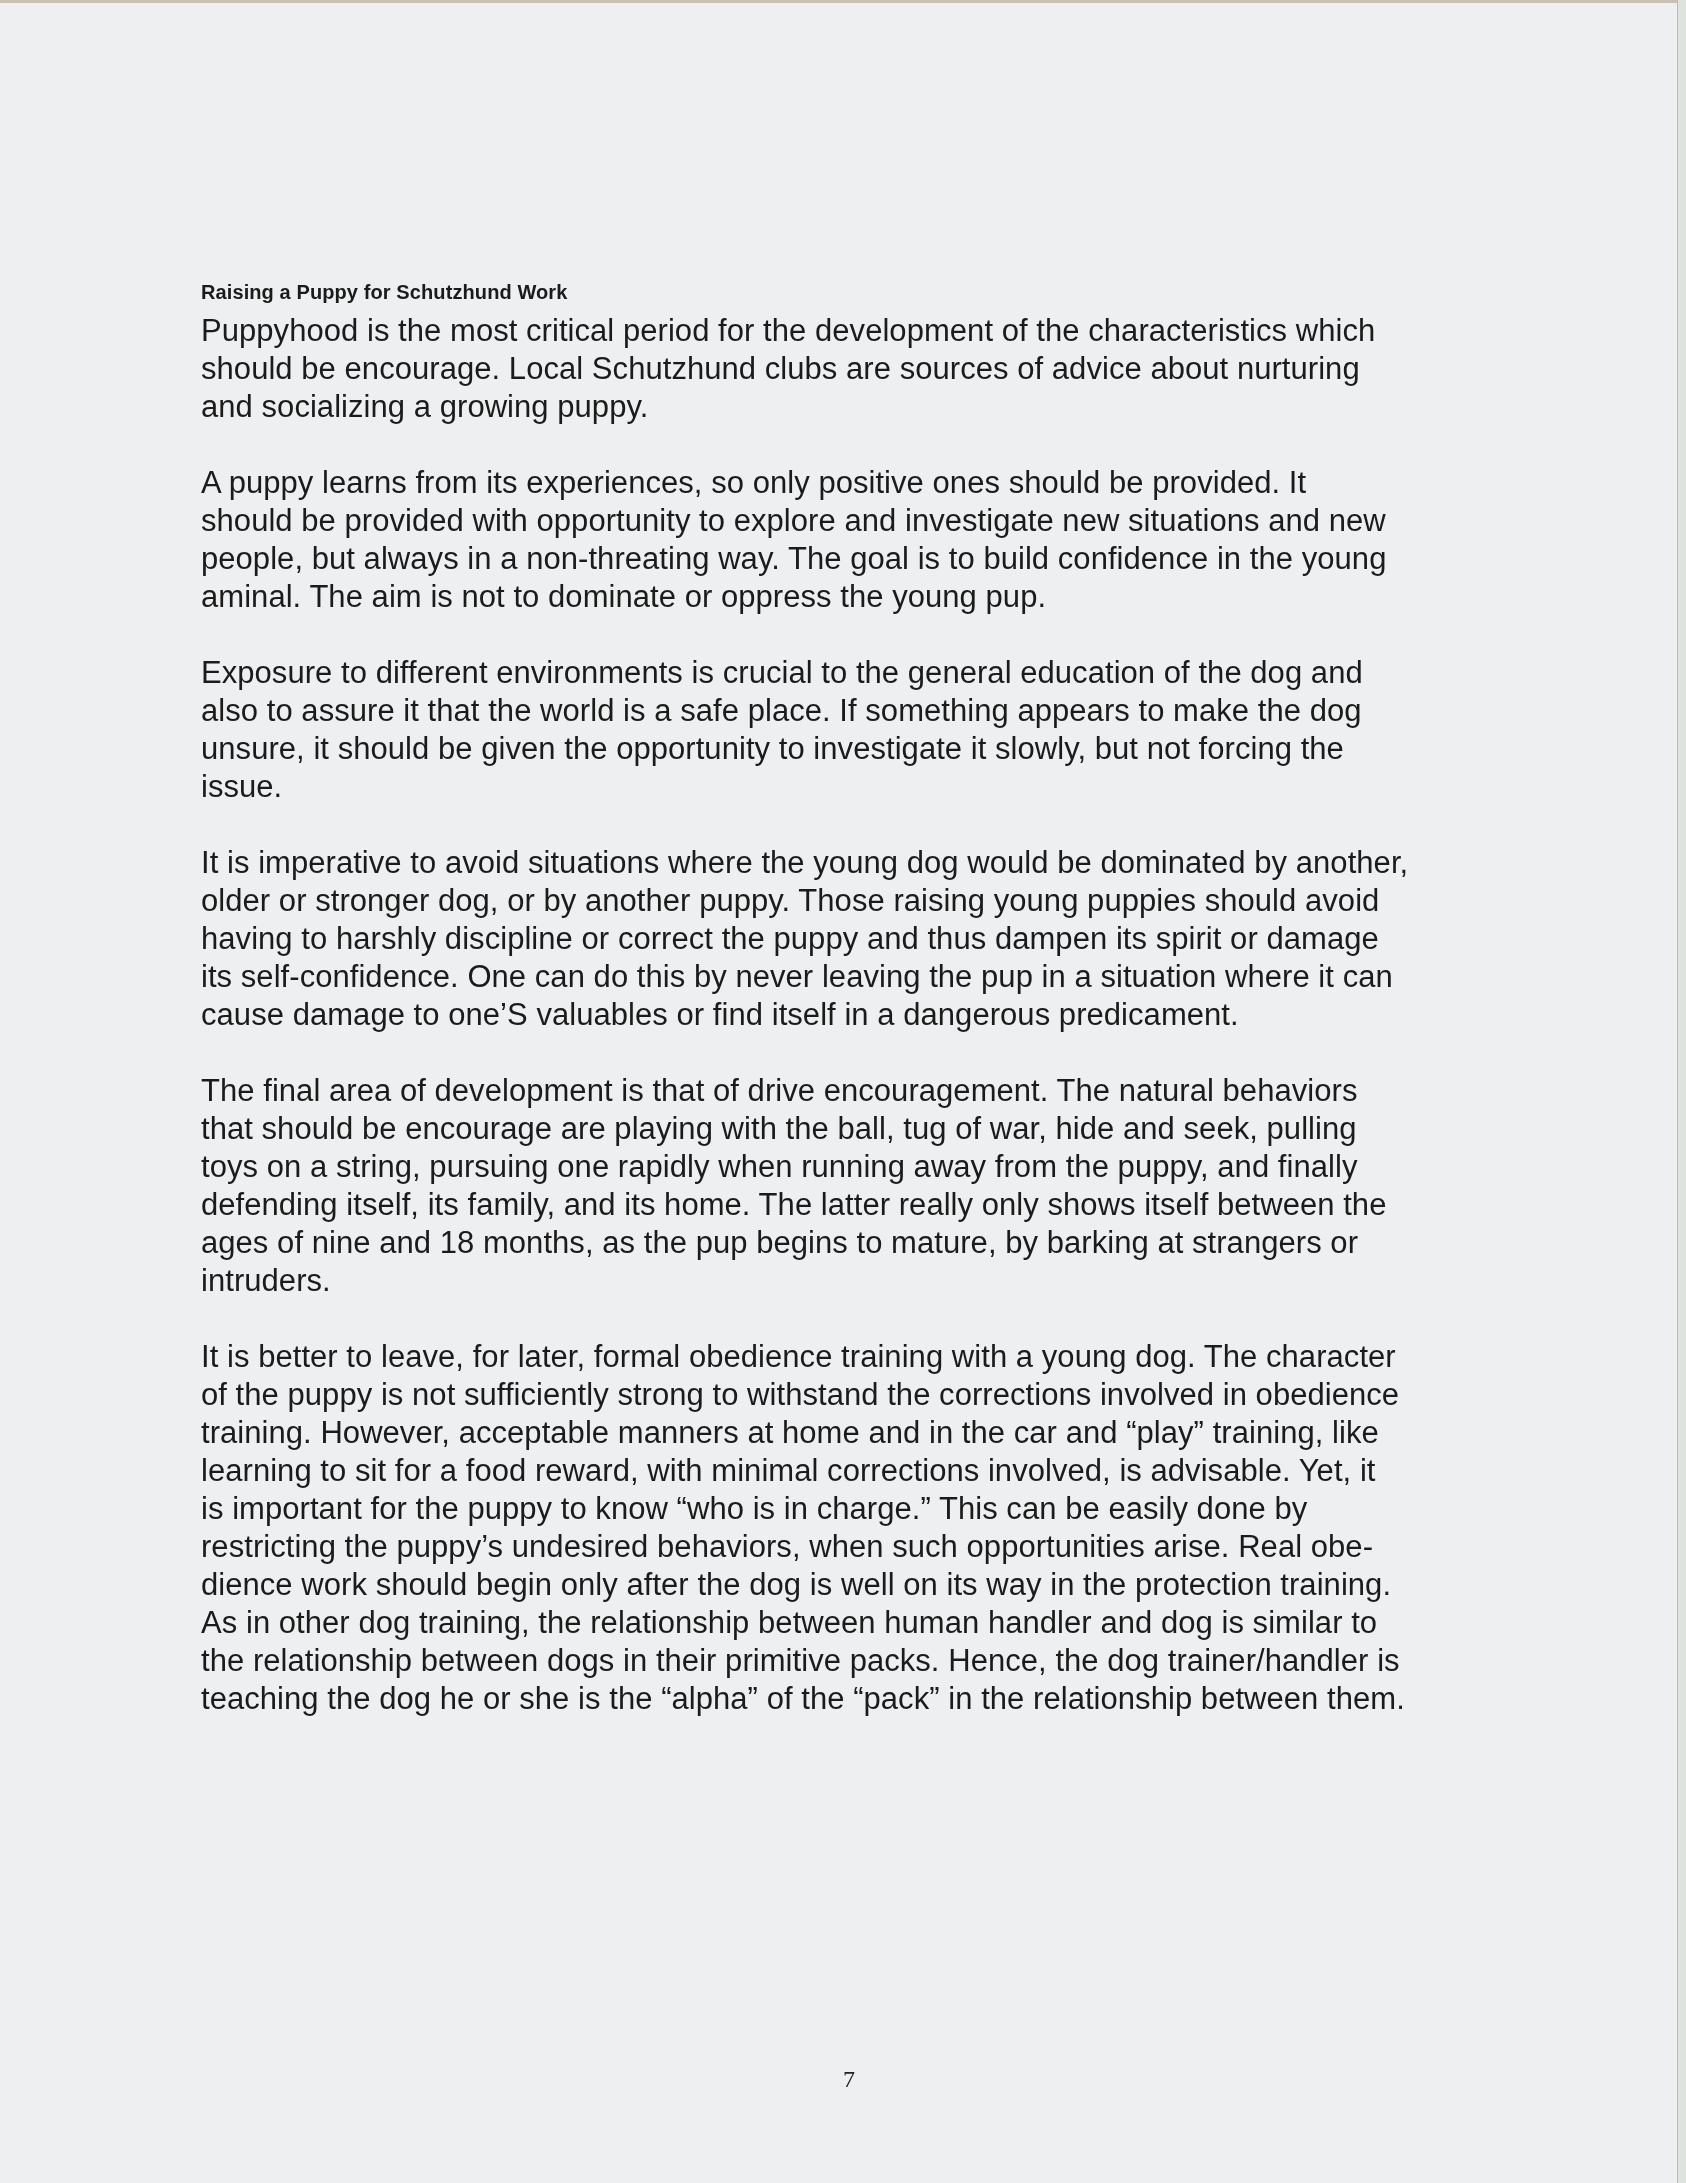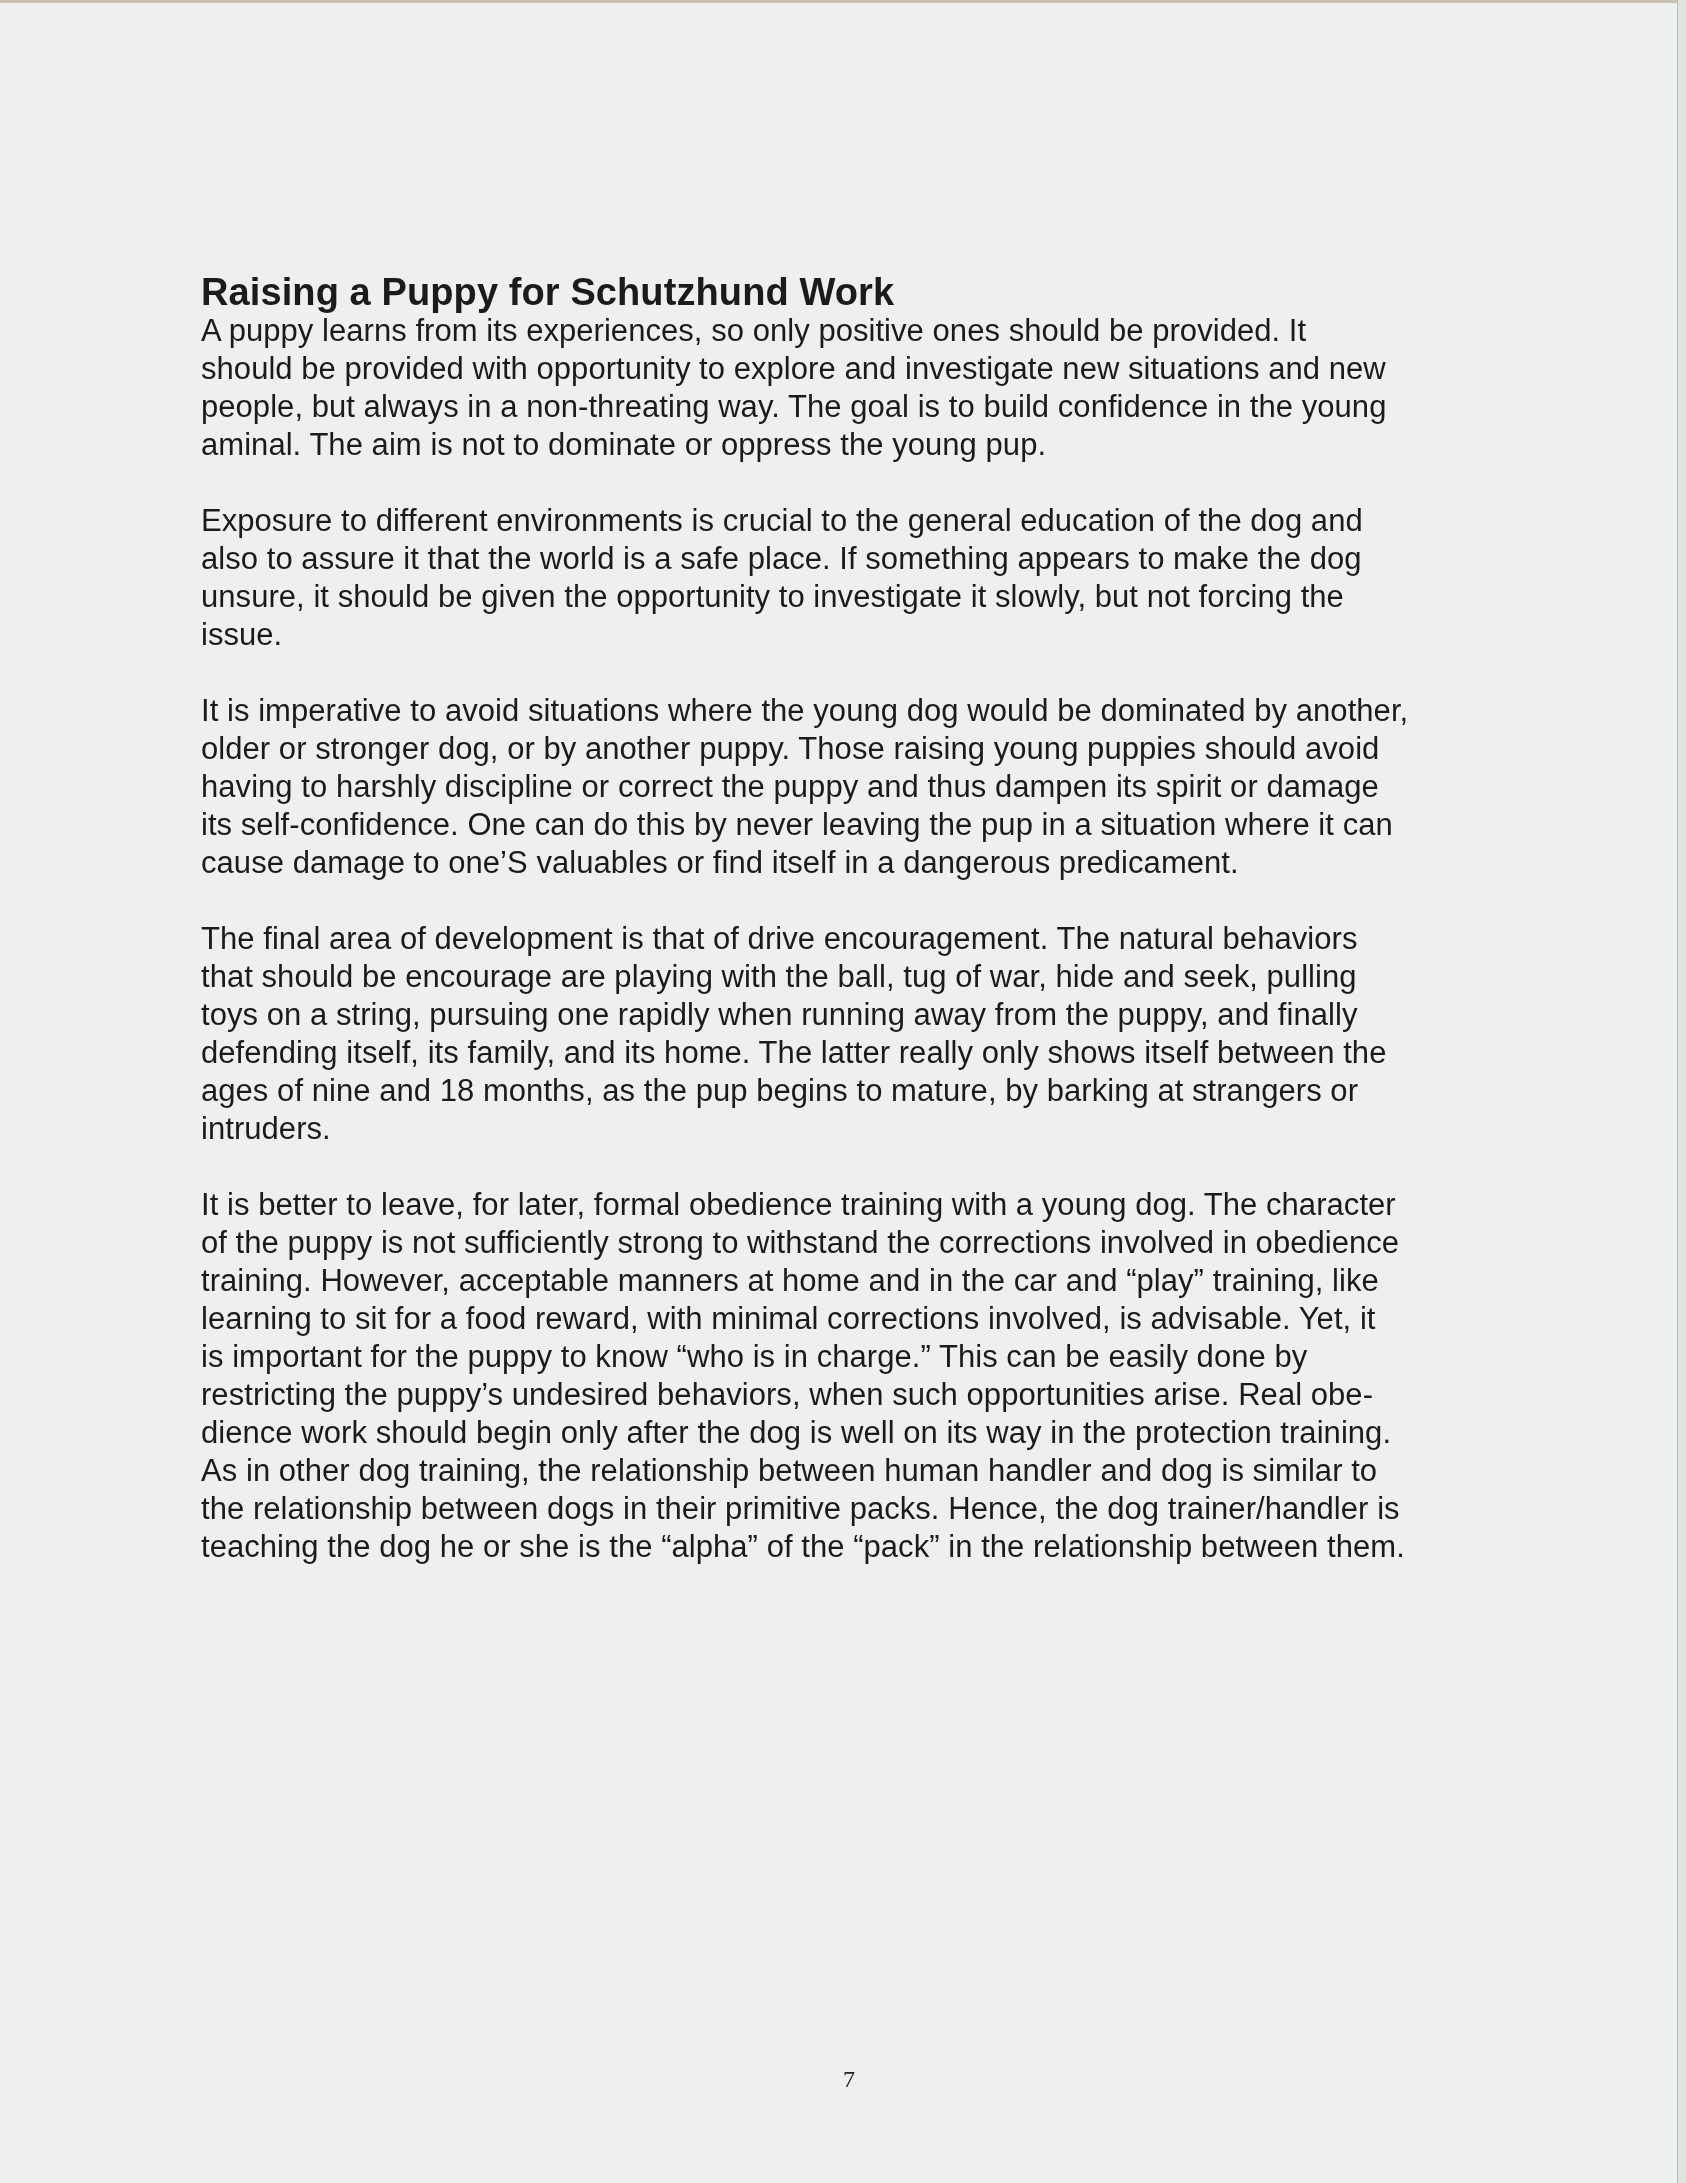--- a/index.html
+++ b/index.html
@@ -33,21 +33,21 @@
       left: 0; top: 0;
       width: 1678px; height: 2183px;
     }
     .content {
       position: absolute;
       left: 201px;
       top: 272px;
       width: 1320px;
     }
     h2.heading {
-      font-size: 38px;
+      font-size: 20px;
       font-weight: bold;
       margin: 0;
       line-height: 40px;
       letter-spacing: 0.1px;
     }
     .para {
       font-size: 31px;
       line-height: 38px;
       margin: 0;
       white-space: pre-line;
@@ -69,20 +69,23 @@
 <body>
 
 <div class="top-edge"></div>
 <div class="right-edge"></div>
 
 <div class="page">
   <div class="content">
 
     <h2 class="heading heading-1">Raising a Puppy for Schutzhund Work</h2>
 
+    <p class="para p-gap">Puppyhood is the most critical period for the development of the characteristics which
+should be encourage.  Local Schutzhund clubs are sources of advice about nurturing
+and socializing a growing puppy.</p>
     <p class="para p-gap">A puppy learns from its experiences, so only positive ones should be provided.  It
 should be provided with opportunity to explore and investigate new situations and new
 people, but always in a non-threating way.  The goal is to build confidence in the young
 aminal.  The aim is not to dominate or oppress the young pup.</p>
     <p class="para p-gap">Exposure to different environments is crucial to the general education of the dog and
 also to assure it that the world is a safe place.  If something appears to make the dog
 unsure, it should be given the opportunity to investigate it slowly, but not forcing the
 issue.</p>
     <p class="para p-gap">It is imperative to avoid situations where the young dog would be dominated by another,
 older or stronger dog, or by another puppy. Those raising young puppies should avoid

